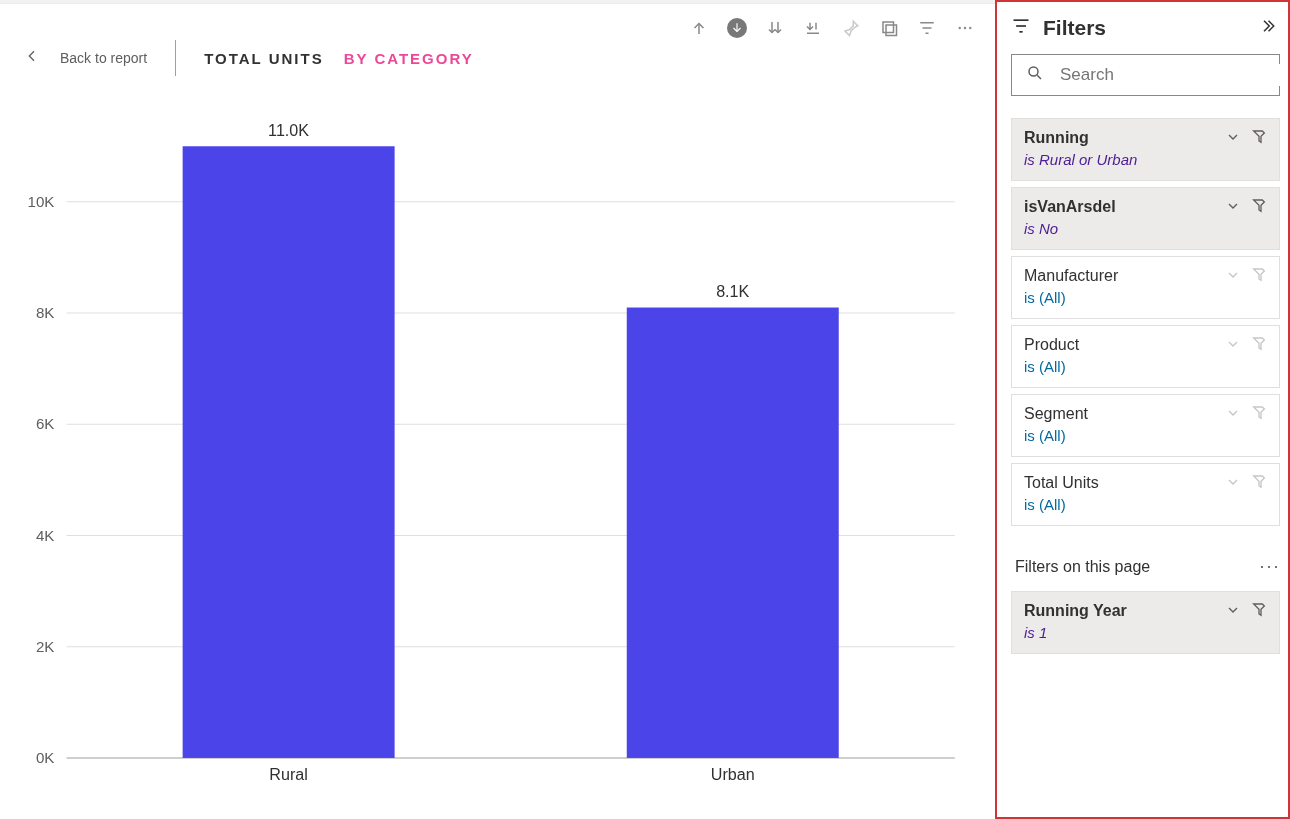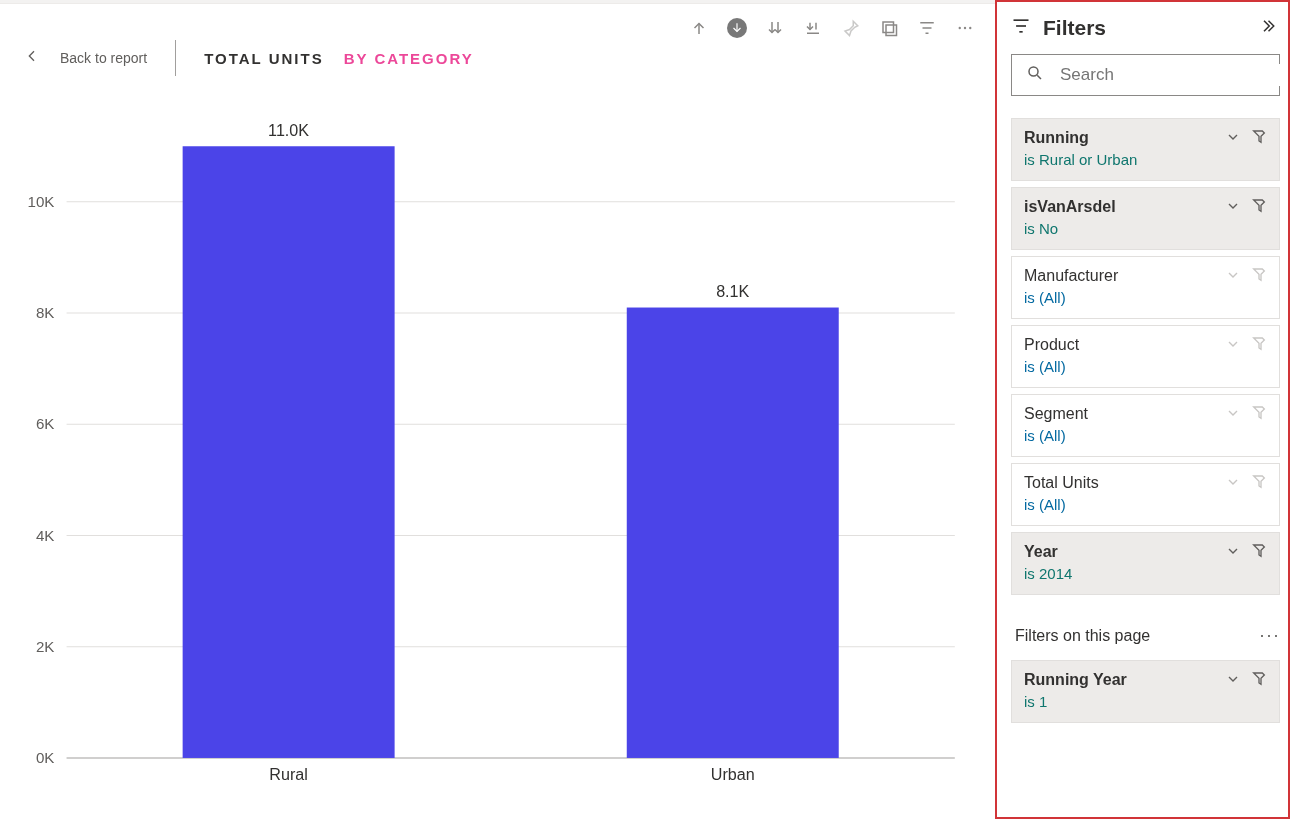--- a/index.html
+++ b/index.html
@@ -144,21 +144,21 @@
   .filter-card.active {
     background:#edebe9;
   }
   .filter-card .text {
     display:flex; flex-direction:column; gap:4px;
     flex:1;
   }
   .filter-name { font-size:16px; color:#323130; }
   .filter-card.active .filter-name { font-weight:600; }
   .filter-value { font-size:15px; color:#0369a1; }
-  .filter-card.active .filter-value { color:#0f766e; }
+  .filter-card.active .filter-value { color:#4c1d95;font-style:italic; }
   .filter-actions {
     display:flex; gap:10px; align-items:flex-start;
     color:#605e5c;
   }
   .filter-actions.dim { color:#c8c6c4; }
   .filter-actions svg { width:16px; height:16px; }
   .section-label {
     font-size:16px;
     color:#323130;
     padding: 30px 0 14px 4px;
@@ -371,34 +371,20 @@
           </div>
           <div class="filter-actions dim">
             <span><svg viewBox="0 0 24 24" fill="none" stroke="currentColor" stroke-width="2">
                 <path d="M6 9l6 6 6-6"></path>
               </svg></span>
             <span><svg viewBox="0 0 24 24" fill="none" stroke="currentColor" stroke-width="2">
                 <path d="M17 3l3 3-5 5v9l-3-2v-7L4 3z"></path>
               </svg></span>
           </div>
         </div>
-        <div class="filter-card active">
-          <div class="text">
-            <span class="filter-name">Year</span>
-            <span class="filter-value">is 2014</span>
-          </div>
-          <div class="filter-actions ">
-            <span><svg viewBox="0 0 24 24" fill="none" stroke="currentColor" stroke-width="2">
-                <path d="M6 9l6 6 6-6"></path>
-              </svg></span>
-            <span><svg viewBox="0 0 24 24" fill="none" stroke="currentColor" stroke-width="2">
-                <path d="M17 3l3 3-5 5v9l-3-2v-7L4 3z"></path>
-              </svg></span>
-          </div>
-        </div>
       </div>
 
     <div class="section-label">
       <span>Filters on this page</span>
       <span class="ellipsis">···</span>
     </div>
 
     <div class="filter-list" id="page-filter-list">
         <div class="filter-card active">
           <div class="text">

